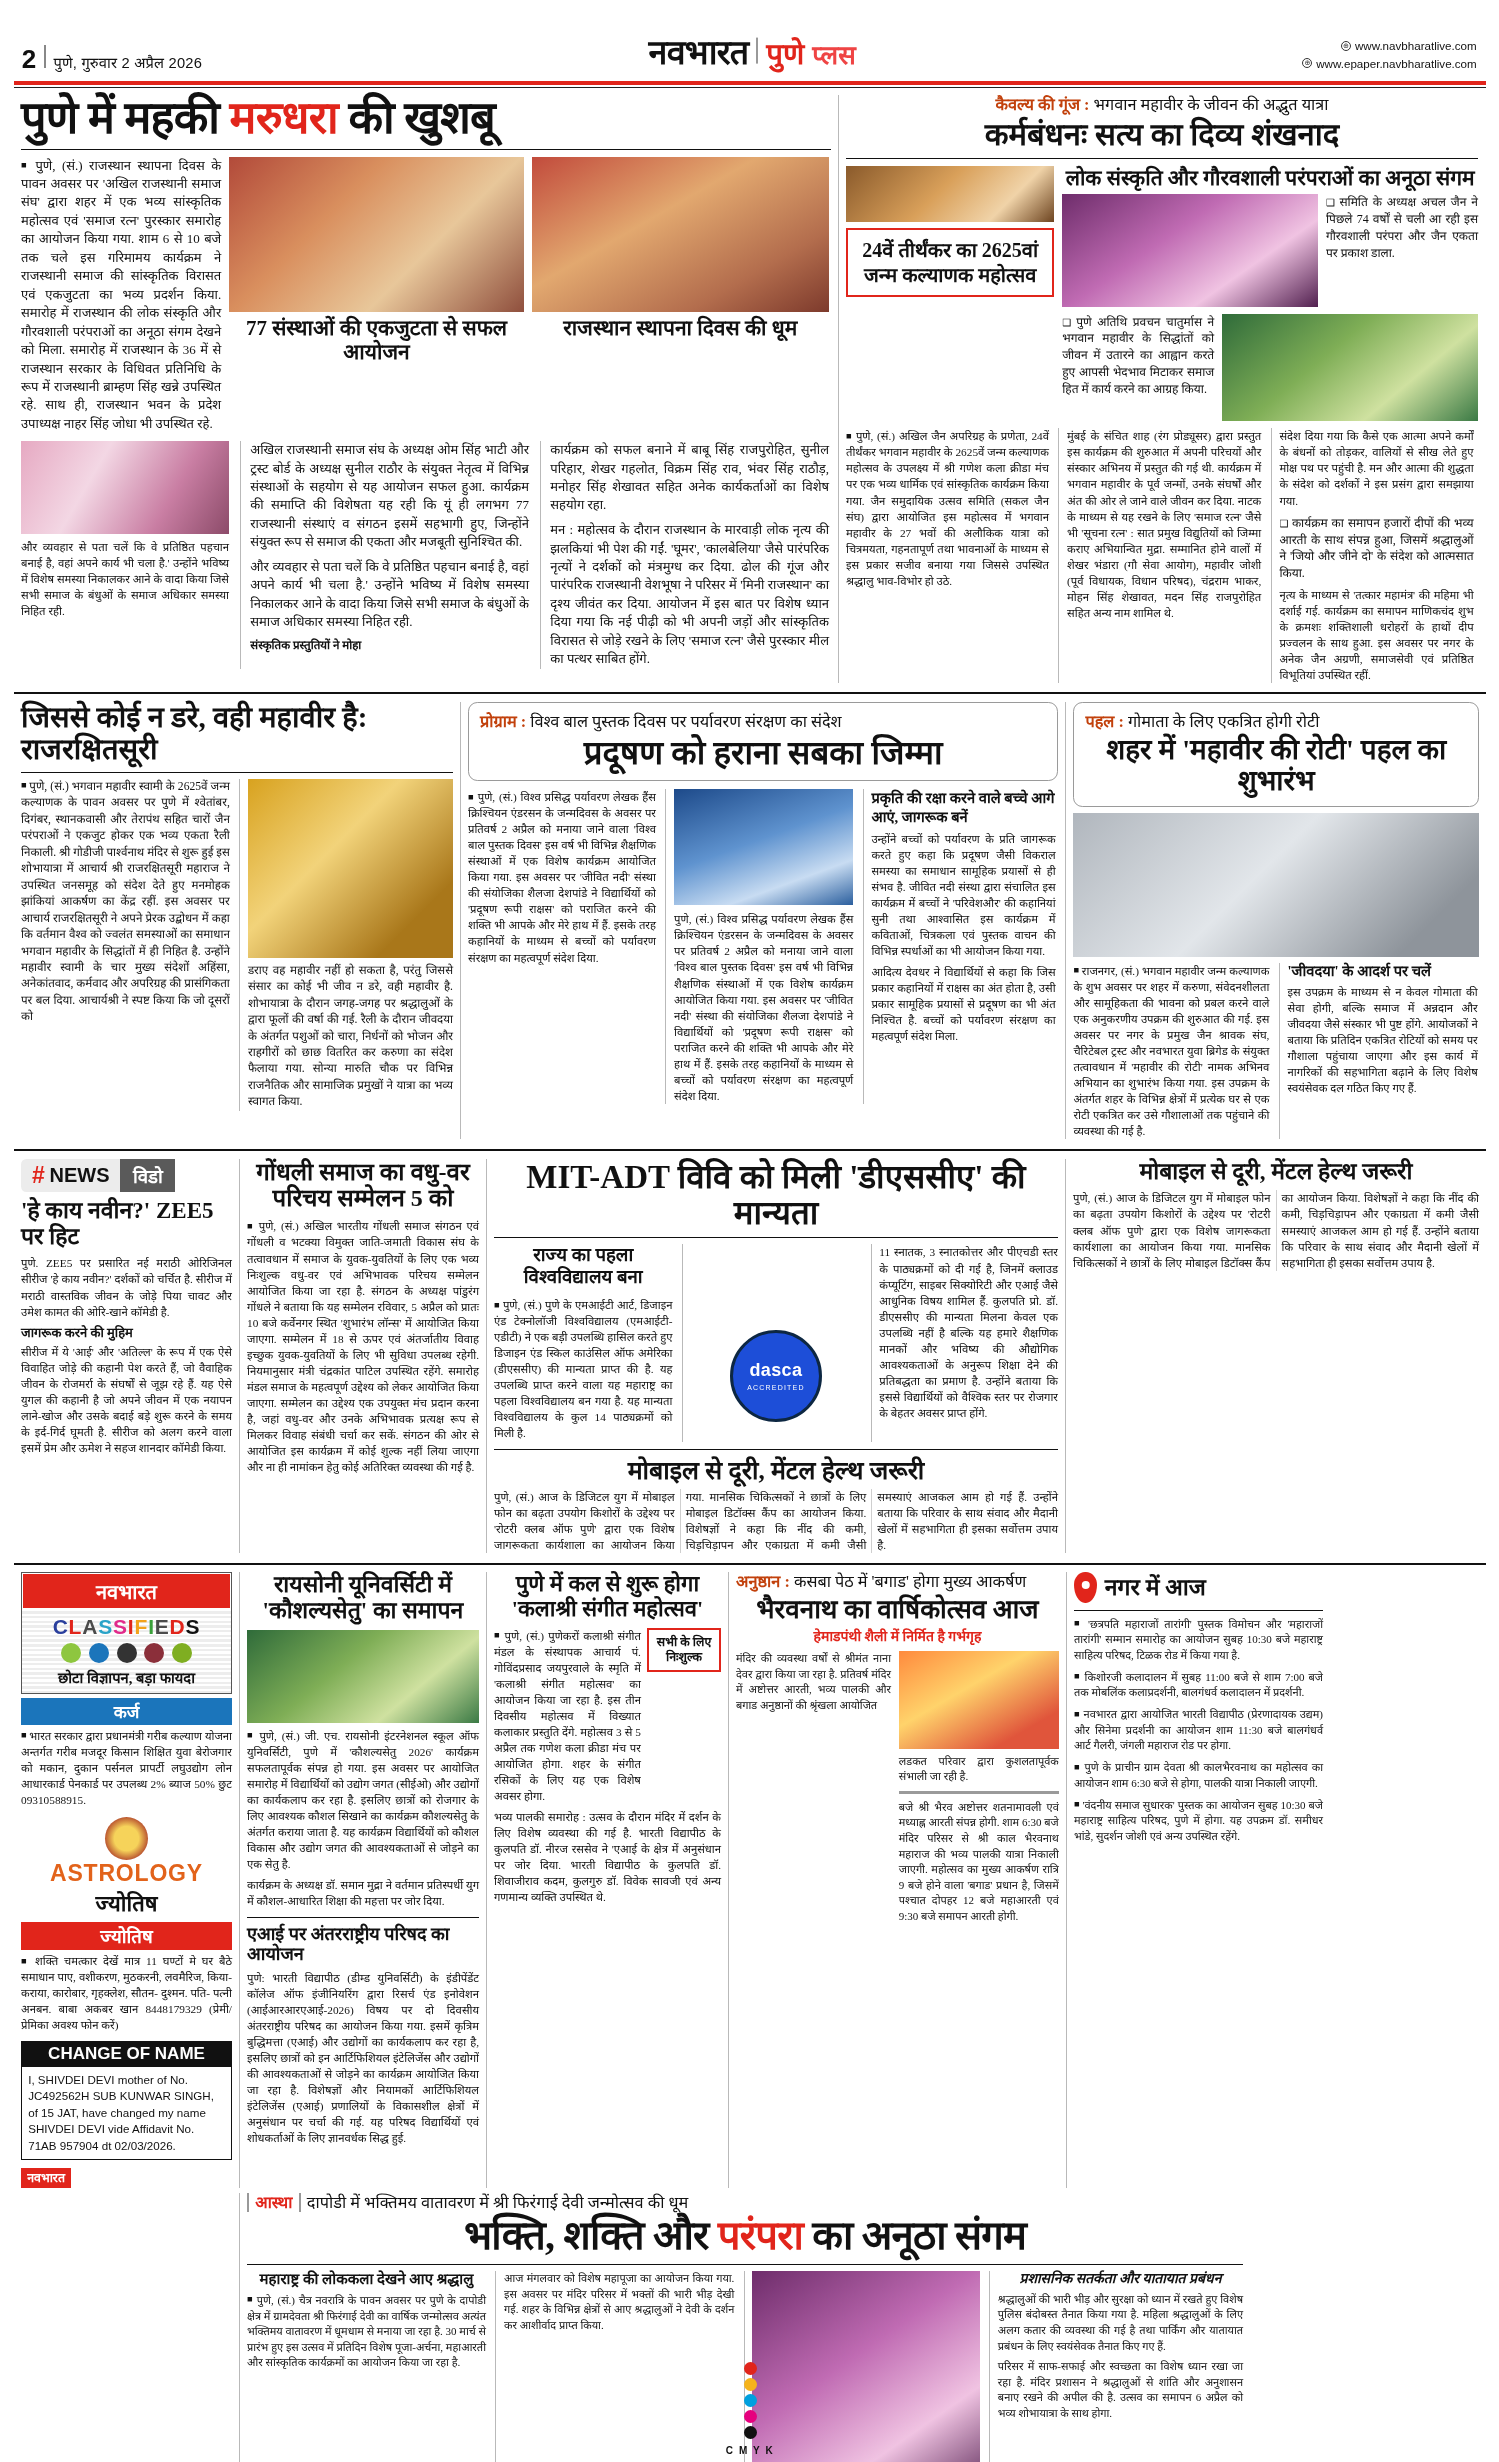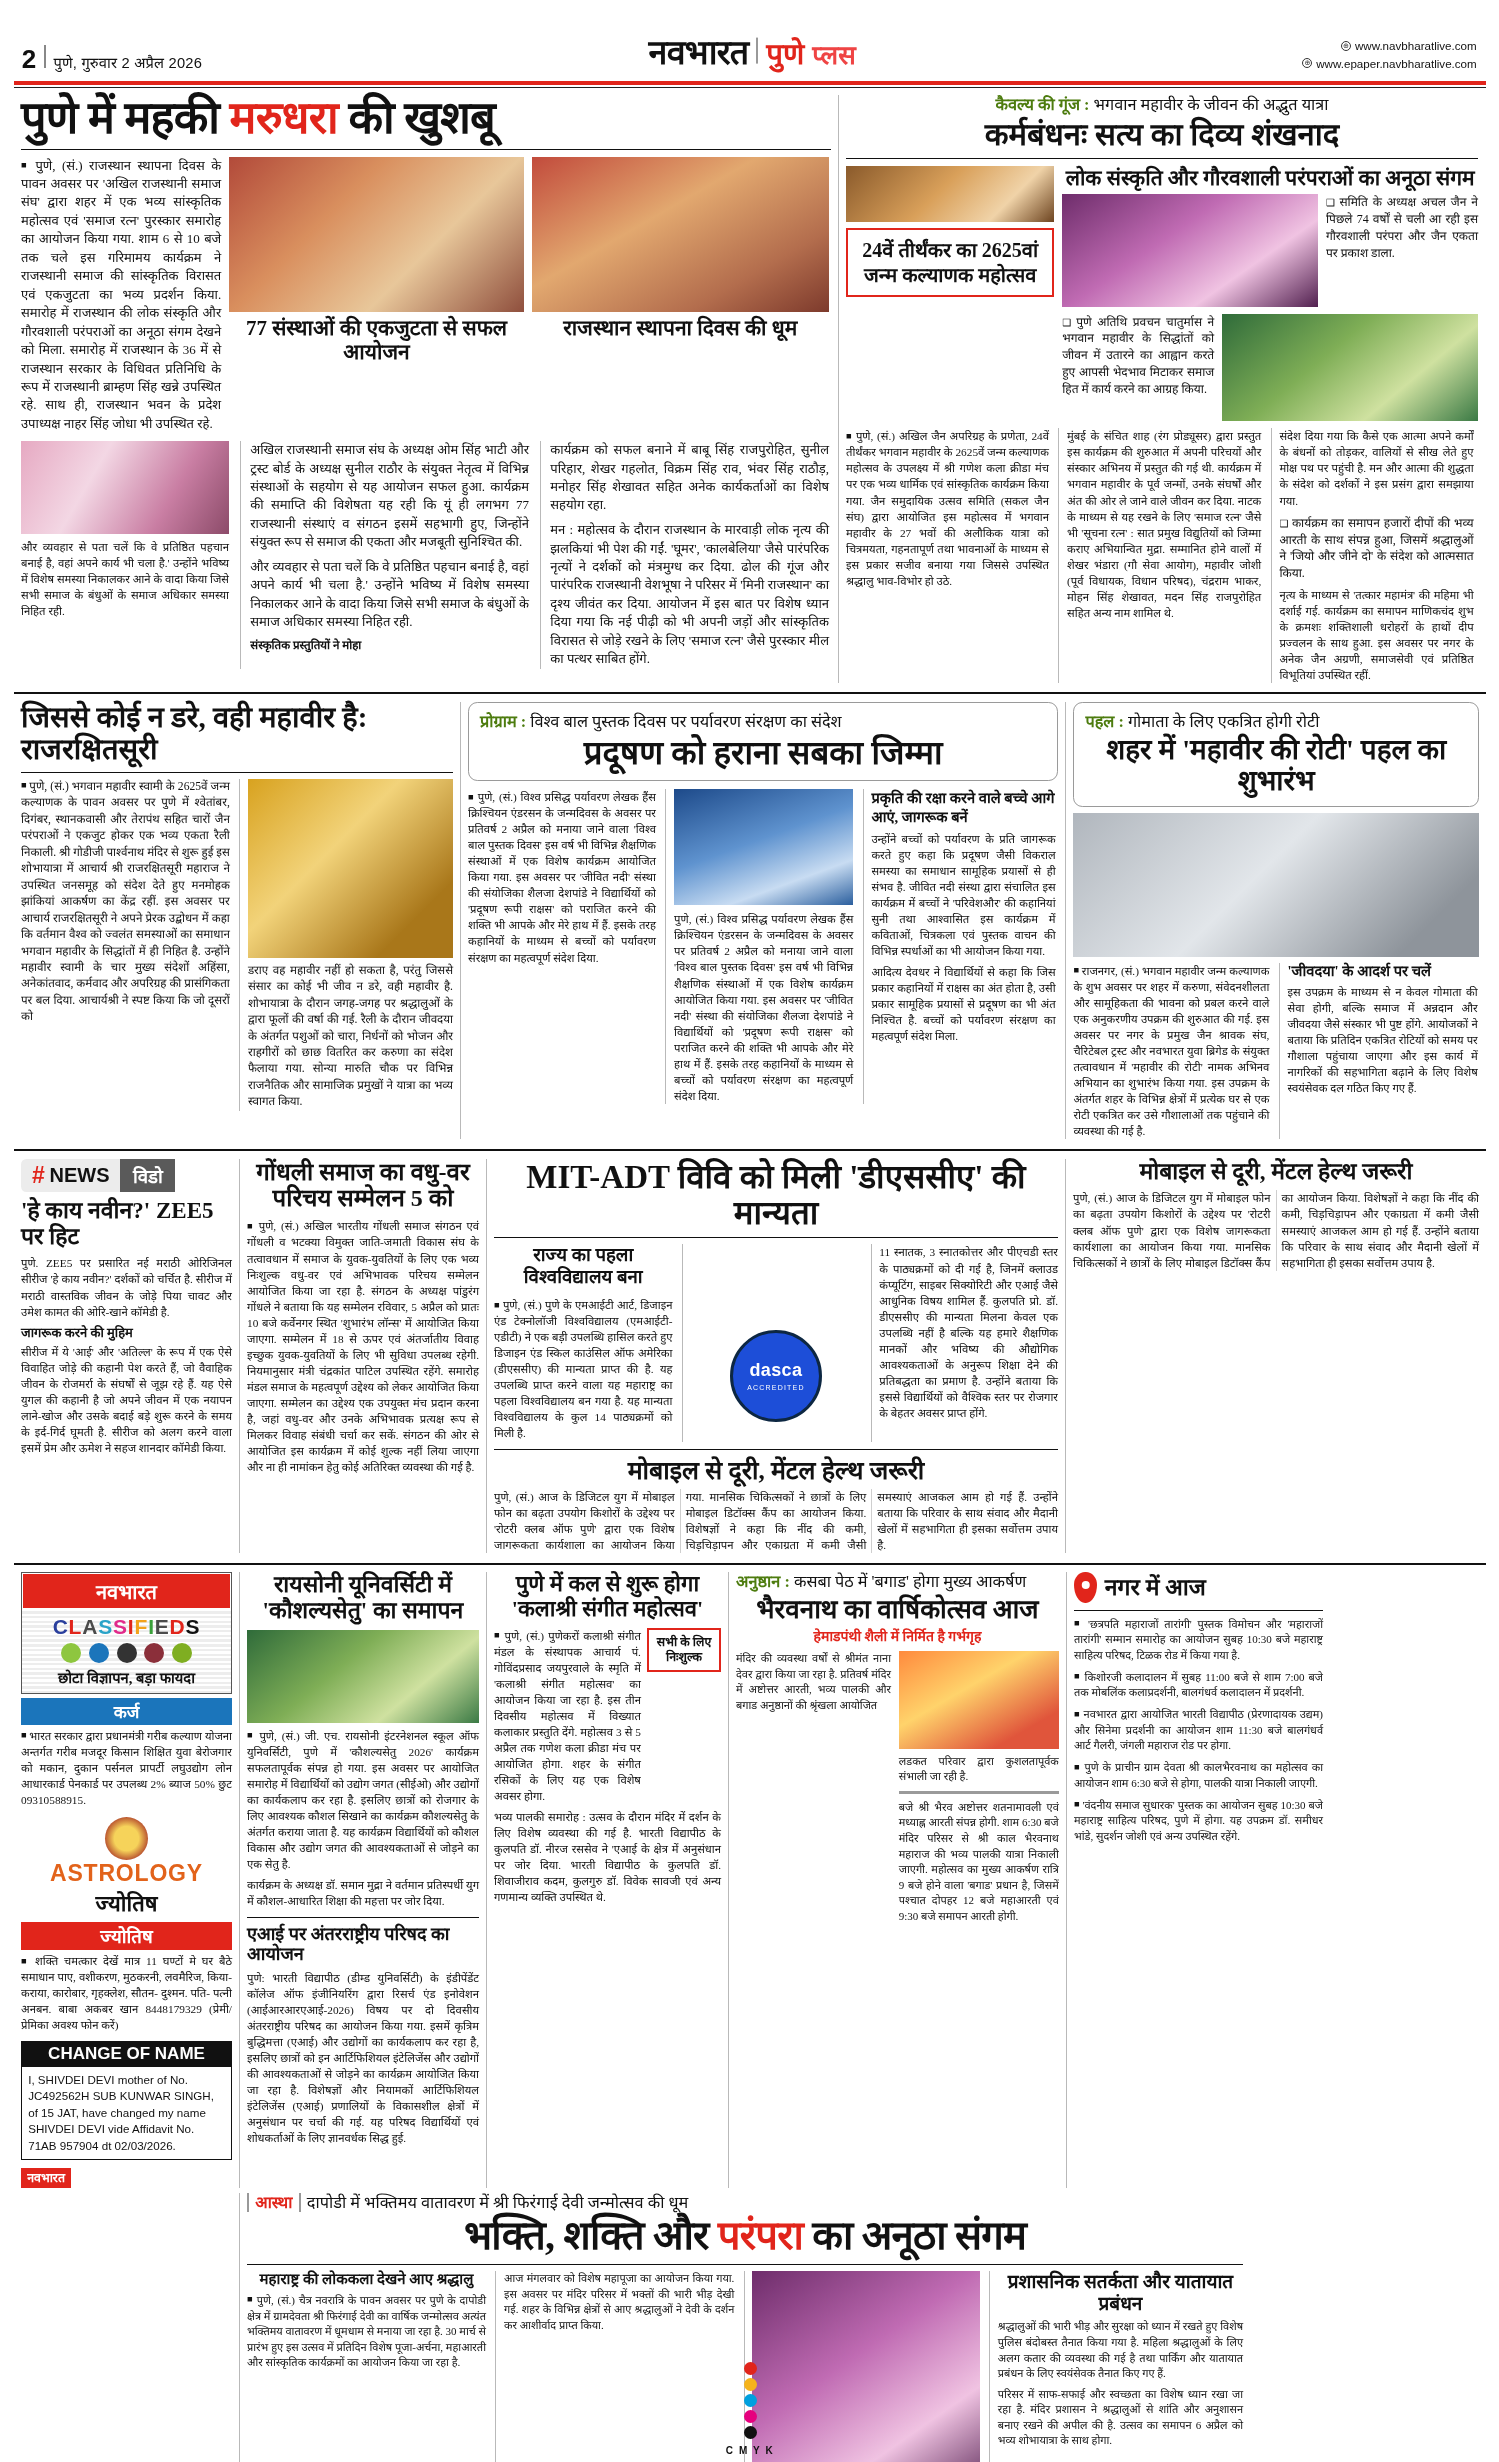--- a/index.html
+++ b/index.html
@@ -39,21 +39,21 @@
   .hline { border-top: 0.8px solid #111; }
   .hline-thick { border-top: 2.3px solid #111; }
 
   
   h1.lead { font-size: 45px; font-weight: bold; line-height: 1.06; letter-spacing:-0.8px; }
   h1.lead .hl-red { color: #e1251b; }
   h2.hl { font-size: 31px; font-weight: bold; line-height: 1.1; }
   h2.hl-md { font-size: 26px; font-weight: bold; line-height: 1.12; }
   h3.hl-sm { font-size: 21px; font-weight: bold; line-height: 1.15; }
   .kicker { font-size: 16.3px; line-height:1.2; }
-  .kicker .k-red { color:#4d7c0f; font-weight:bold; }
+  .kicker .k-red { color:#c2410c; font-weight:bold; }
 
   
   p.body { font-size: 13px; line-height: 1.42; text-align: justify; text-justify: inter-word;
            hyphens:auto; }
   p.body + p.body { margin-top: 4.7px; }
   .sq::before { content:"■ "; font-size: 9.3px; vertical-align: 1.6px; }
 
   
   .ph { background: #cdbfae; position: relative; overflow:hidden; }
   .ph.g1 { background: linear-gradient(135deg,#b24a3a,#d98f5e 35%,#e8c79a 65%,#8f4f3d); }
@@ -475,21 +475,21 @@
           <h3 class="hl-sm center" style="font-size:15px;">महाराष्ट्र की लोककला देखने आए श्रद्धालु</h3>
           <p class="body sq" style="font-size:11px;margin-top:4.7px;">पुणे, (सं.) चैत्र नवरात्रि के पावन अवसर पर पुणे के दापोडी क्षेत्र में ग्रामदेवता श्री फिरंगाई देवी का वार्षिक जन्मोत्सव अत्यंत भक्तिमय वातावरण में धूमधाम से मनाया जा रहा है. 30 मार्च से प्रारंभ हुए इस उत्सव में प्रतिदिन विशेष पूजा-अर्चना, महाआरती और सांस्कृतिक कार्यक्रमों का आयोजन किया जा रहा है.</p>
         </div>
         <div class="vline" style="width:241px;padding-left:7.8px;">
           <p class="body" style="font-size:11px;">आज मंगलवार को विशेष महापूजा का आयोजन किया गया. इस अवसर पर मंदिर परिसर में भक्तों की भारी भीड़ देखी गई. शहर के विभिन्न क्षेत्रों से आए श्रद्धालुओं ने देवी के दर्शन कर आशीर्वाद प्राप्त किया.</p>
         </div>
         <div class="vline" style="width:238px;padding-left:7.8px;">
           <div class="ph g7" style="width:100%;height:233px;"></div>
         </div>
         <div class="vline" style="width:256px;padding-left:7.8px;">
-          <h3 class="hl-sm center" style="font-size:19px;">प्रशासनिक सतर्कता और यातायात प्रबंधन</h3>
+          <h3 class="hl-sm center" style="font-size:14px;font-style:italic;">प्रशासनिक सतर्कता और यातायात प्रबंधन</h3>
           <p class="body" style="font-size:11px;margin-top:4.7px;">श्रद्धालुओं की भारी भीड़ और सुरक्षा को ध्यान में रखते हुए विशेष पुलिस बंदोबस्त तैनात किया गया है. महिला श्रद्धालुओं के लिए अलग कतार की व्यवस्था की गई है तथा पार्किंग और यातायात प्रबंधन के लिए स्वयंसेवक तैनात किए गए हैं.</p>
           <p class="body" style="font-size:11px;margin-top:4.7px;">परिसर में साफ-सफाई और स्वच्छता का विशेष ध्यान रखा जा रहा है. मंदिर प्रशासन ने श्रद्धालुओं से शांति और अनुशासन बनाए रखने की अपील की है. उत्सव का समापन 6 अप्रैल को भव्य शोभायात्रा के साथ होगा.</p>
         </div>
       </div>
     </div>
   </div>
 
   <div class="regbar" style="position:absolute;bottom:6.2px;left:14px;right:14px;justify-content:flex-start;">
     <span class="regdot" style="background:#e1251b"></span>
     <span class="regdot" style="background:#f5b31b"></span>

